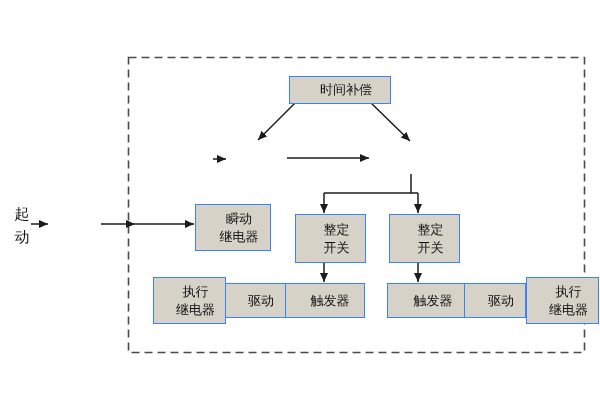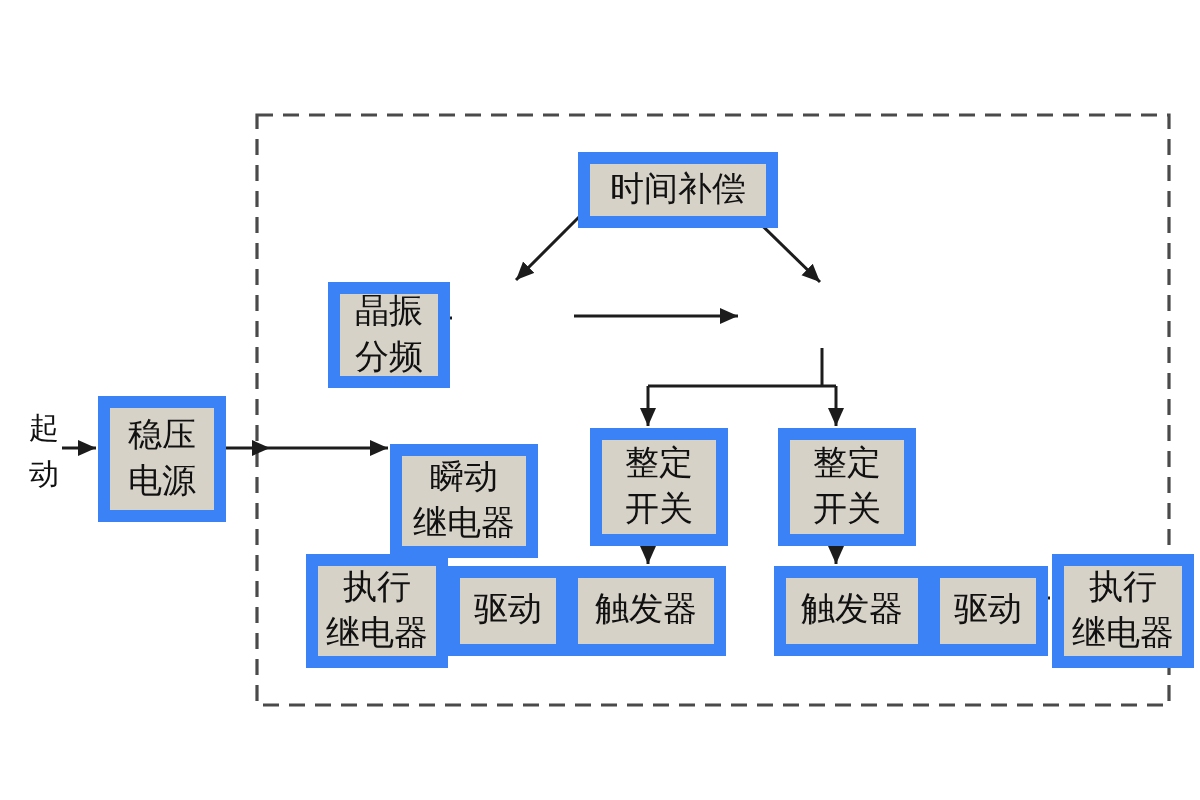--- a/index.html
+++ b/index.html
@@ -1,21 +1,21 @@
 <!DOCTYPE html>
 <html><head>
 <meta charset="utf-8">
 <style>
   html,body{margin:0;padding:0;background:#ffffff;}
   body{font-family:"DejaVu Sans",sans-serif;}
   .canvas{position:relative;width:600px;height:400px;background:#ffffff;overflow:hidden;}
   .connectors{position:absolute;left:0;top:0;z-index:1;}
-  .box{position:absolute;z-index:2;background:#d6d2c8;border:6px solid #3b82f6;
+  .box{position:absolute;z-index:2;background:#d6d2c8;border:1px solid #3b82f6;
        display:flex;align-items:center;justify-content:center;text-align:center;
-       font-size:17px;line-height:1.35;color:#111;white-space:pre-line;}
+       font-size:13px;line-height:1.35;color:#111;white-space:pre-line;padding-left:12px;}
   .start-label{position:absolute;z-index:2;font-size:15px;line-height:1.5;color:#111;
        text-align:center;white-space:pre-line;width:32px;}
 </style>
 </head>
 <body>
 
 <div class="canvas">
 
   <svg class="connectors" width="600" height="400">
     <defs>
@@ -41,26 +41,22 @@
       <line x1="283" y1="299" x2="273" y2="299" marker-end="url(#ah)"></line>
       <line x1="224" y1="299" x2="213" y2="299" marker-end="url(#ah)"></line>
       <line x1="453" y1="299" x2="463" y2="299" marker-end="url(#ah)"></line>
       <line x1="512" y1="299" x2="525" y2="299" marker-end="url(#ah)"></line>
     </g>
   </svg>
 
   <div class="start-label" style="left:6px;top:203px">起
 动</div>
 
-  <div class="box" style="left:49px;top:198px;width:52px;height:51px">稳压
-电源</div>
   <div class="box" style="left:289px;top:76px;width:88px;height:26px">时间补偿</div>
-  <div class="box" style="left:164px;top:141px;width:49px;height:41px">晶振
-分频</div>
-  <div class="box" style="left:195px;top:222px;width:62px;height:45px">瞬动
+  <div class="box" style="left:195px;top:204px;width:62px;height:45px">瞬动
 继电器</div>
   <div class="box" style="left:295px;top:214px;width:57px;height:47px">整定
 开关</div>
   <div class="box" style="left:389px;top:214px;width:57px;height:47px">整定
 开关</div>
   <div class="box" style="left:283px;top:283px;width:68px;height:33px">触发器</div>
   <div class="box" style="left:387px;top:283px;width:66px;height:33px">触发器</div>
   <div class="box" style="left:224px;top:283px;width:48px;height:33px">驱动</div>
   <div class="box" style="left:464px;top:283px;width:48px;height:33px">驱动</div>
   <div class="box" style="left:153px;top:277px;width:59px;height:45px">执行

